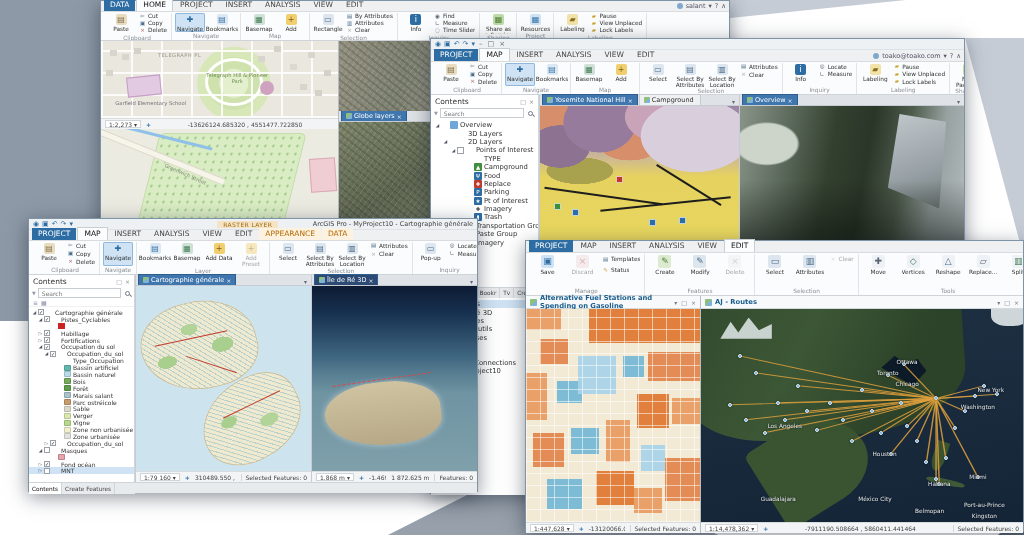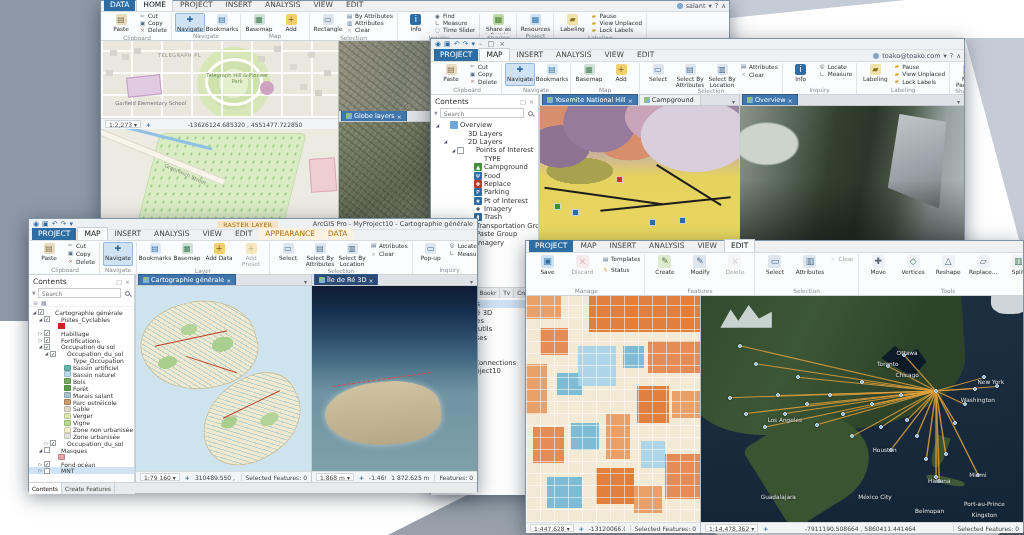--- a/index.html
+++ b/index.html
@@ -1415,20 +1415,29 @@
                 <span class="ricon" style="background: rgb(238, 242, 246); color: rgb(63, 122, 82);">▥</span>
                 <span class="rt">Split</span>
               </div>
             </div>
           <div class="rgl">Tools</div>
         </div>
 
       </div>
     <div class="w4body">
       <div class="w4col w4colA">
+        <div class="ptitle">
+          <span class="vtic"></span>
+          <span>Alternative Fuel Stations and Spending on Gasoline</span>
+          <span class="pwctl">
+            <span>▾</span>
+            <span>□</span>
+            <span>×</span>
+          </span>
+        </div>
         <div class="map art-fuel">
           <i style="left:36%;top:0;width:64%;height:16%;background:#e0762f"></i>
           <i style="left:0;top:0;width:20%;height:10%;background:#e89a5f"></i>
           <i style="left:8%;top:14%;width:16%;height:12%;background:#e2834a"></i>
           <i style="left:0;top:30%;width:12%;height:22%;background:#e89a5f"></i>
           <i style="left:18%;top:34%;width:14%;height:10%;background:#74b7d6"></i>
           <i style="left:30%;top:22%;width:22%;height:18%;background:#a7d3e8"></i>
           <i style="left:56%;top:22%;width:12%;height:10%;background:#74b7d6"></i>
           <i style="left:70%;top:20%;width:30%;height:14%;background:#e2834a"></i>
           <i style="left:64%;top:40%;width:18%;height:16%;background:#e0762f"></i>
@@ -1446,20 +1455,29 @@
           <span class="st-scale">
               <span>1:447,628</span>
               <span>▾</span>
             </span>
           <span class="st-tool">+</span>
           <span class="st-coords">-13120066.083629 , 4029545.760322</span>
           <span class="st-sel">Selected Features: 0</span>
         </div>
       </div>
       <div class="w4col w4colB">
+        <div class="ptitle">
+          <span class="vtic"></span>
+          <span>AJ - Routes</span>
+          <span class="pwctl">
+            <span>▾</span>
+            <span>□</span>
+            <span>×</span>
+          </span>
+        </div>
         <div class="map art-routes">
           <div class="land"></div>
           <div class="land2"></div>
           <div class="fl"></div>
           <div class="cuba"></div>
           <div class="lakes"></div>
           <div class="gl"></div>
           <div class="sn"></div>
           <svg id="routes-svg" class="routes-svg" viewBox="0 0 100 100" preserveAspectRatio="none">
               <line x1="73" y1="42" x2="12" y2="22"></line>

